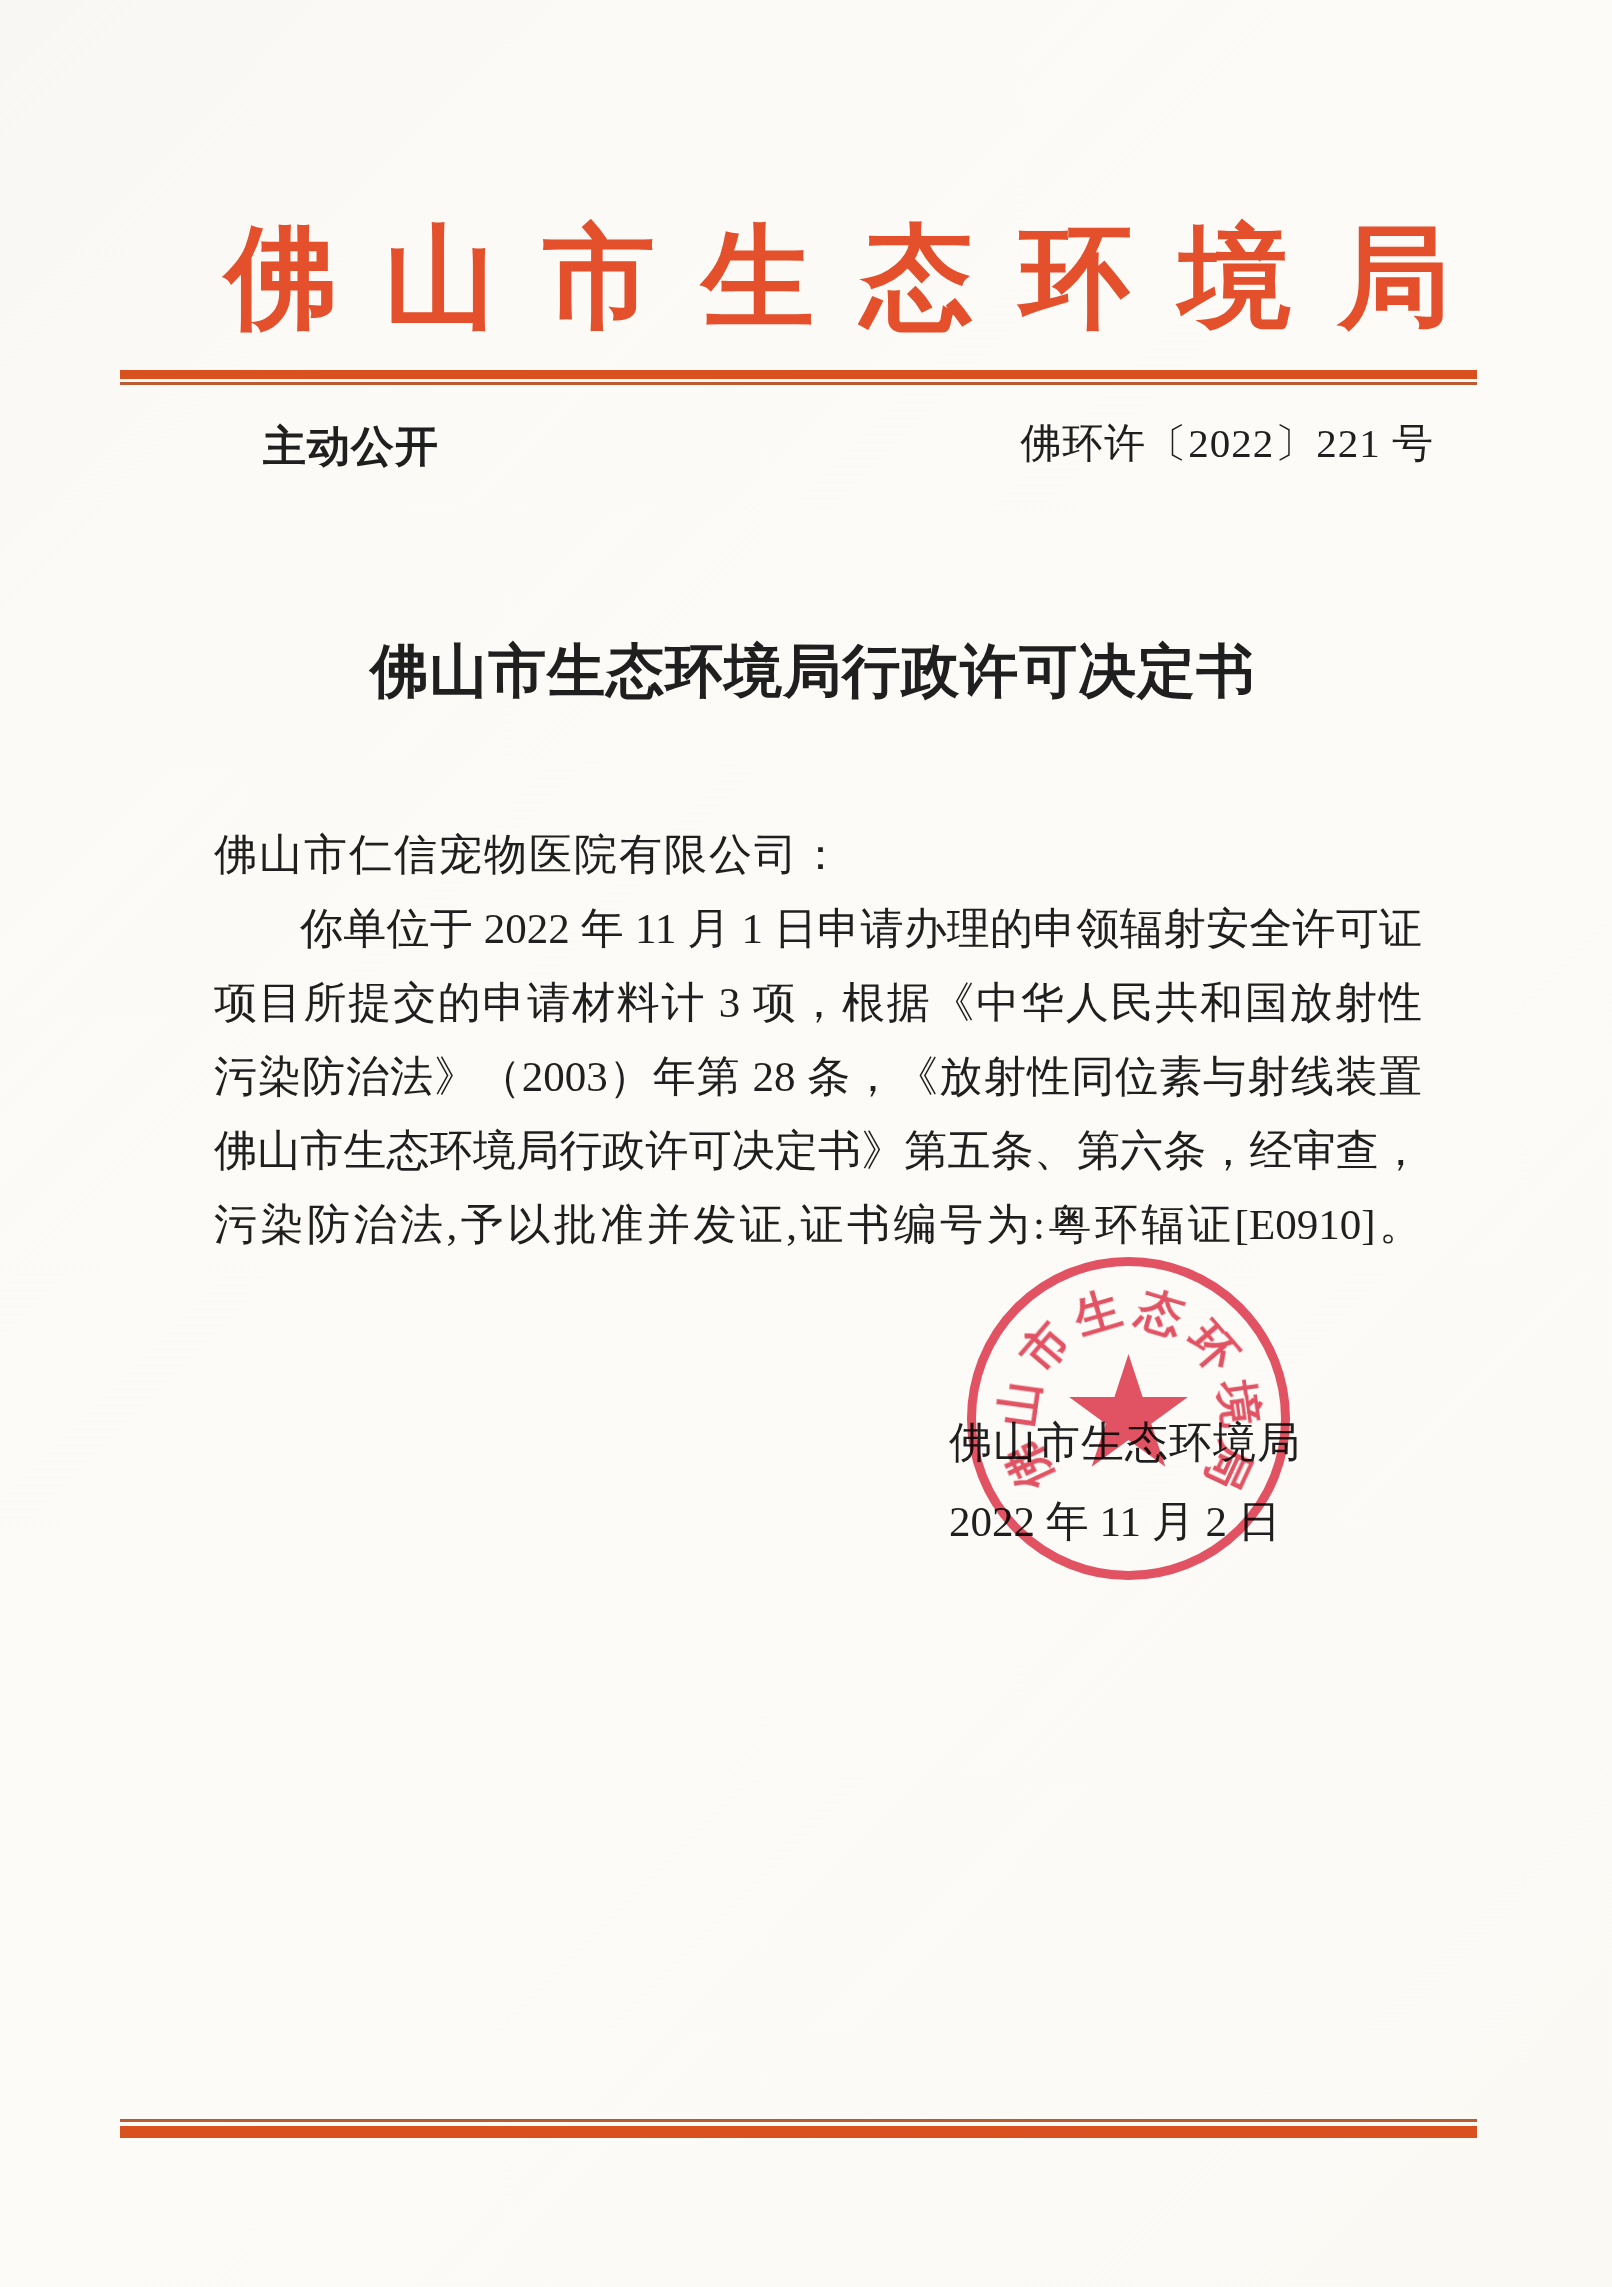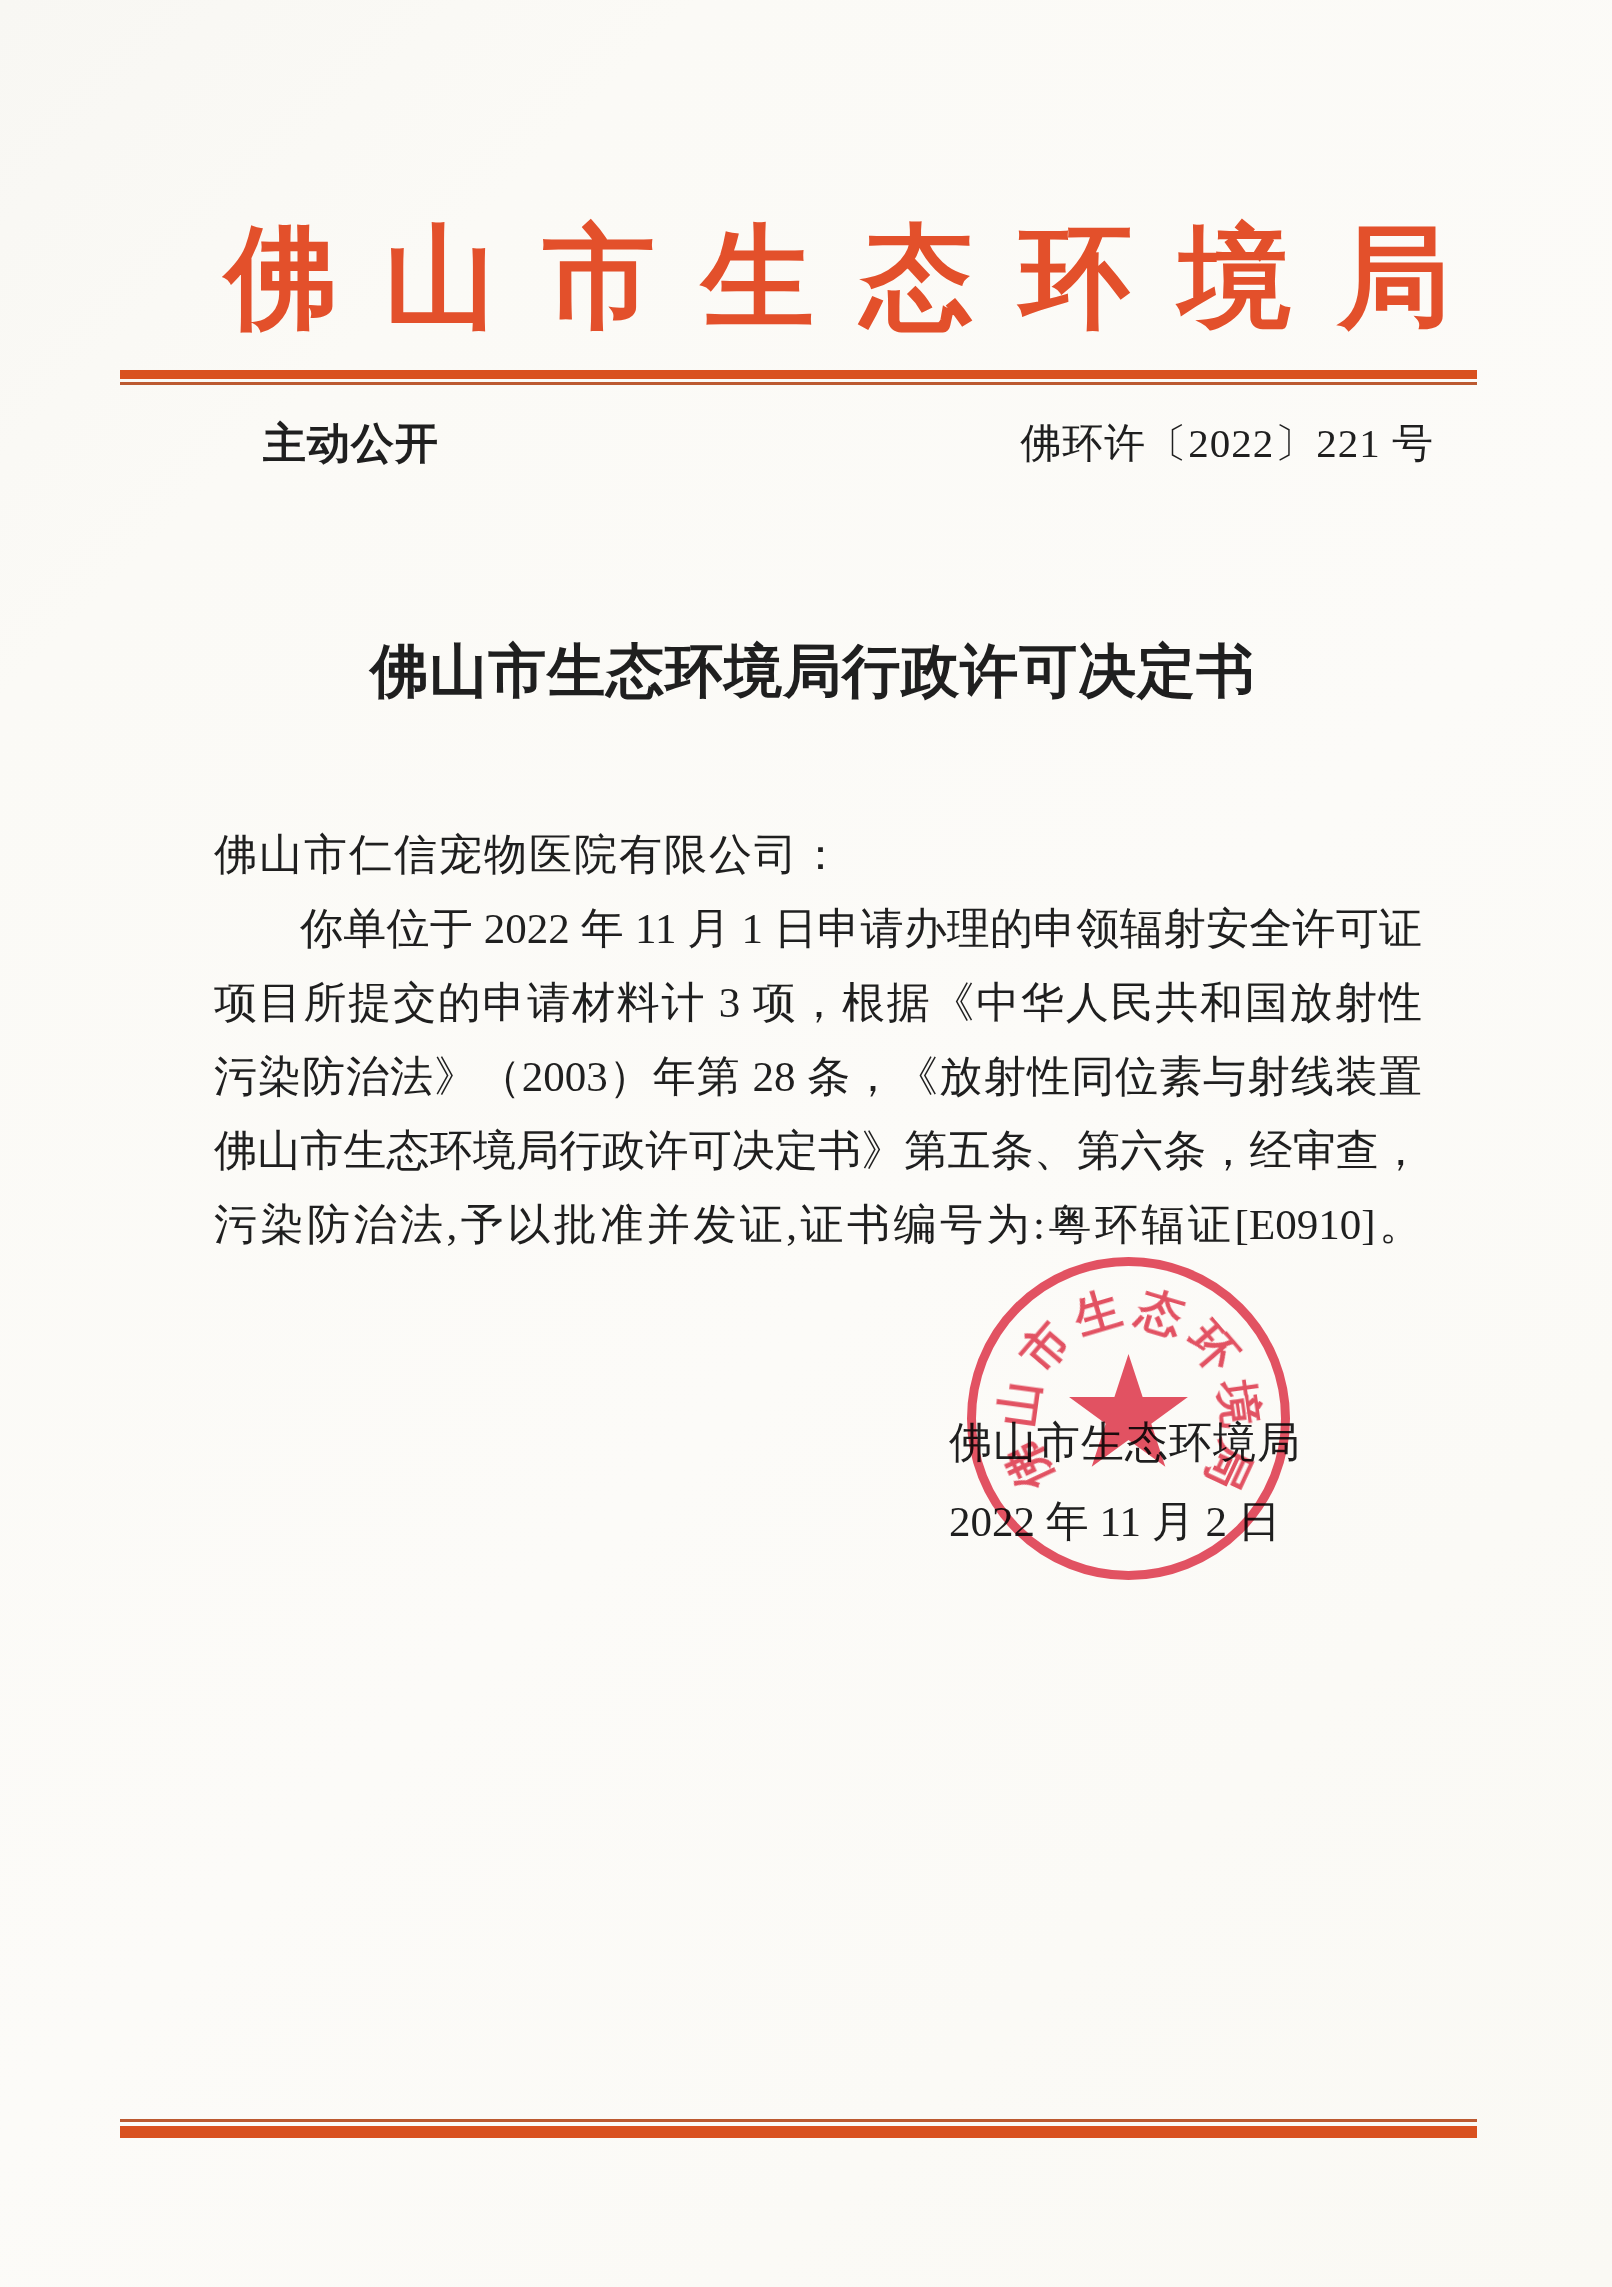--- a/index.html
+++ b/index.html
@@ -20,21 +20,21 @@
     font-family:"Liberation Serif","DejaVu Serif",serif;
   }
   .masthead span{display:block;}
   .rule-top-thick{position:absolute;left:120px;top:370px;width:1357px;height:8.8px;}
   .rule-top-thin{position:absolute;left:120px;top:382px;width:1357px;height:2.9px;}
   .rule-bottom-thin{position:absolute;left:120px;top:2119px;width:1357px;height:2.9px;}
   .rule-bottom-thick{position:absolute;left:120px;top:2126px;width:1357px;height:11.8px;}
   
   .disclosure{
     position:absolute;left:263px;top:425px;
-    font-family:Liberation Mono, monospace;
+    font-family:Liberation Serif, serif;
     font-weight:bold;font-size:43px;line-height:1;letter-spacing:1px;
   }
   .doc-number{
     position:absolute;right:178px;top:423px;
     font-size:41px;line-height:1;letter-spacing:1px;white-space:nowrap;
   }
   
   .doc-title{
     position:absolute;left:0;top:637px;width:1612px;
     text-align:center;font-size:58px;font-weight:bold;line-height:1.2;

